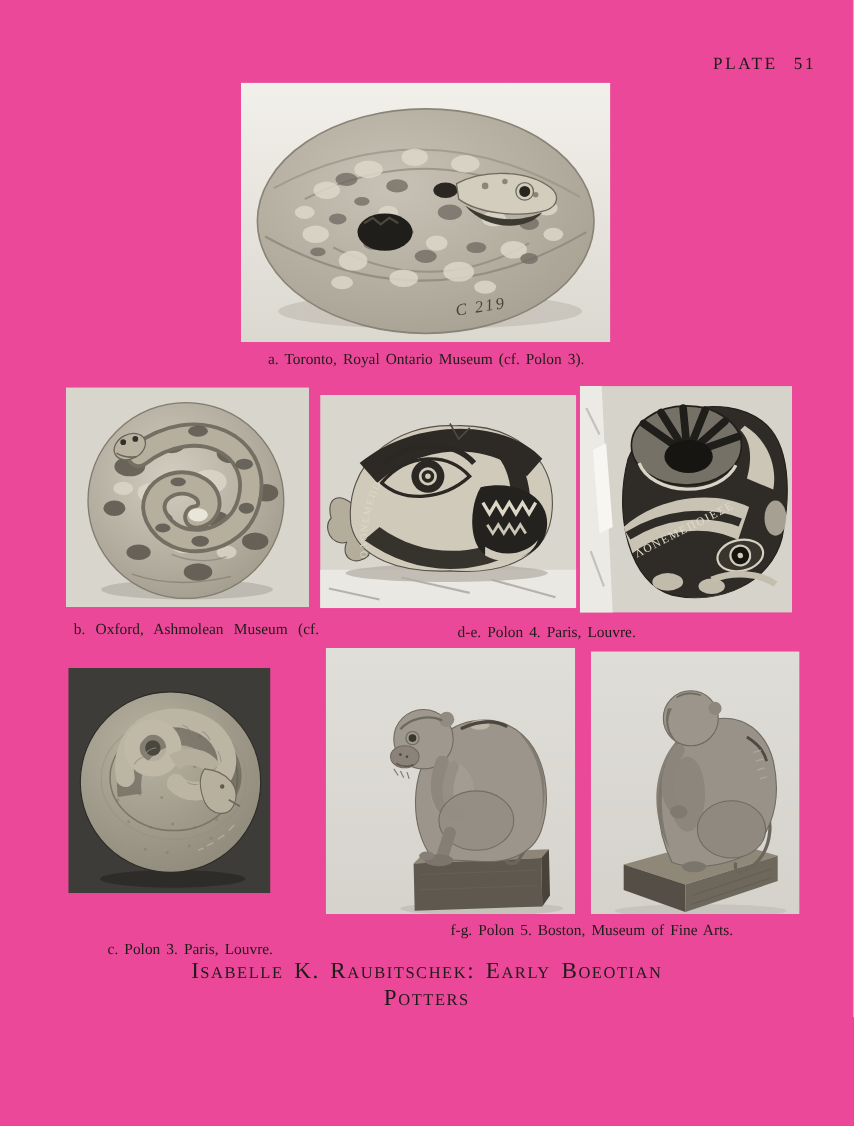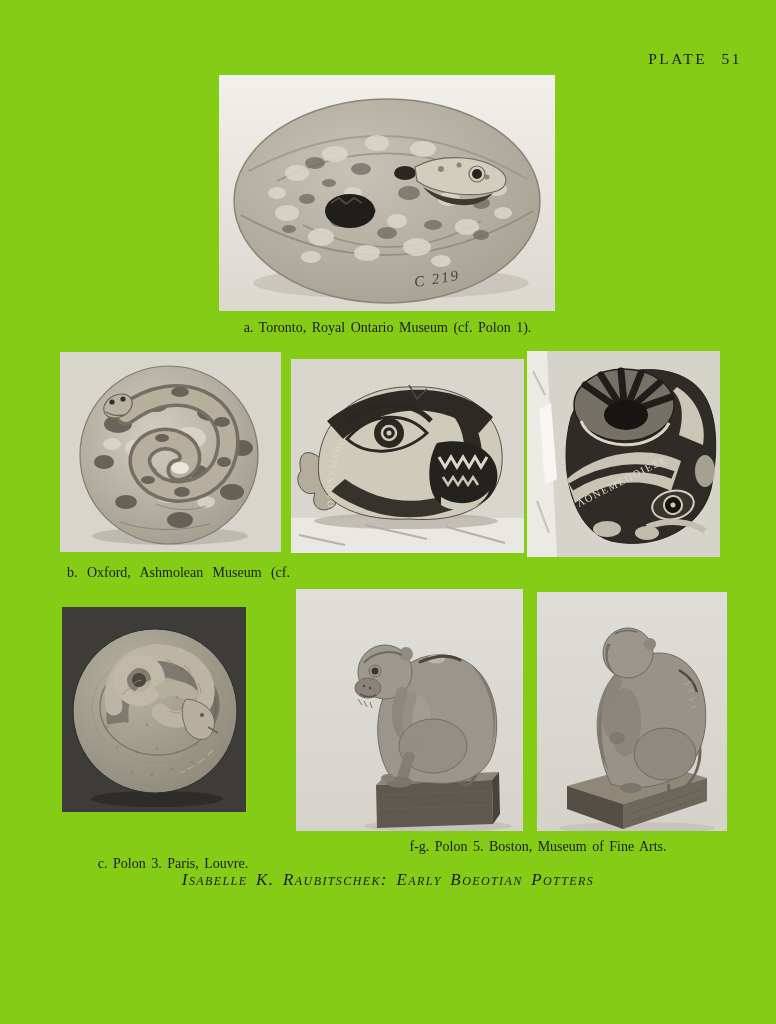--- a/index.html
+++ b/index.html
@@ -1,33 +1,33 @@
 <!DOCTYPE html>
 <html><head>
 <meta charset="utf-8">
 <style>
   html,body{margin:0;padding:0;background:#faf9f5;}
   .page{
     position:relative;width:776px;height:1024px;margin:0 auto;
-    background:#84cc16;font-family:"Liberation Serif", serif;color:#1d1c19;
+    background:#ec4899;font-family:"Liberation Serif", serif;color:#1d1c19;
     overflow:hidden;
   }
   .photo{position:absolute;overflow:hidden;}
   .photo svg{display:block;width:100%;height:100%;}
   .cap{position:absolute;font-size:14px;line-height:17.5px;word-spacing:2px;color:#1d1c19;}
   .center{text-align:center;}
   .jline{text-align:justify;text-align-last:justify;}
   .indent{padding-left:17px;margin-top:38px;}
   .plate{
     position:absolute;right:34px;top:50px;font-size:15.5px;
     letter-spacing:2.5px;word-spacing:8px;color:#1d1c19;
   }
   .attrib{
     position:absolute;left:130px;top:870px;width:516px;text-align:center;
-    font-variant:small-caps;font-size:17px;letter-spacing:1.4px;word-spacing:3px;font-style:italic;
+    font-variant:small-caps;font-size:21px;letter-spacing:1.4px;word-spacing:3px;
   }
 </style>
 </head>
 <body>
 
 <div class="page">
 
   <div class="plate">PLATE 51</div>
 
   <div class="photo" style="left:219px;top:75px;width:336px;height:236px;">
@@ -95,21 +95,21 @@
           <circle cx="268" cy="102" r="2.5" fill="#8c8678"></circle>
           <circle cx="258" cy="99" r="8" fill="none" stroke="#6f6a5e" stroke-width="1.2"></circle>
           <circle cx="258" cy="99" r="5" fill="#27251f"></circle>
           <path d="M 204,112 C 226,126 254,128 274,118 C 260,136 222,134 204,112 Z" fill="#3c3931"></path>
         </g>
         <text x="196" y="212" transform="rotate(-9 196 212)" font-size="15" font-style="italic" letter-spacing="2" fill="#494439">C 219</text>
       </g>
     </svg>
   </div>
 
-  <div class="cap center" style="left:180px;top:319px;width:415px;">a. Toronto, Royal Ontario Museum (cf. Polon 1).</div>
+  <div class="cap center" style="left:180px;top:319px;width:415px;">a. Toronto, Royal Ontario Museum (cf. Polon 3).</div>
 
   <div class="photo" style="left:60px;top:352px;width:221px;height:200px;">
     <svg viewBox="0 0 221 200" xmlns="http://www.w3.org/2000/svg">
       <defs>
         <radialGradient id="gb-sph" cx="0.42" cy="0.38" r="0.75">
           <stop offset="0" stop-color="#d2cdc0"></stop>
             <stop offset="1" stop-color="#9d9788"></stop>
         </radialGradient>
       </defs>
       <rect width="221" height="200" fill="#d8d5cd"></rect>
@@ -226,20 +226,21 @@
         <path d="M 120,176 C 140,168 164,170 178,180" stroke="#c4beae" stroke-width="6" fill="none"></path>
       </g>
     </svg>
   </div>
 
   <div class="cap" style="left:67px;top:564px;width:223px;">
     <div class="jline">b. Oxford, Ashmolean Museum (cf.</div>
     <div class="indent">Polon 3).</div>
   </div>
 
+  <div class="cap center" style="left:377px;top:567px;width:240px;">d-e. Polon 4. Paris, Louvre.</div>
 
   <div class="photo" style="left:62px;top:607px;width:184px;height:205px;">
     <svg viewBox="0 0 184 205" xmlns="http://www.w3.org/2000/svg">
       <defs>
         <radialGradient id="gc-v" cx="0.38" cy="0.32" r="0.85">
           <stop offset="0" stop-color="#b8b2a2"></stop>
             <stop offset="1" stop-color="#8a8476"></stop>
         </radialGradient>
       </defs>
       <rect width="184" height="205" fill="#3e3c38"></rect>

